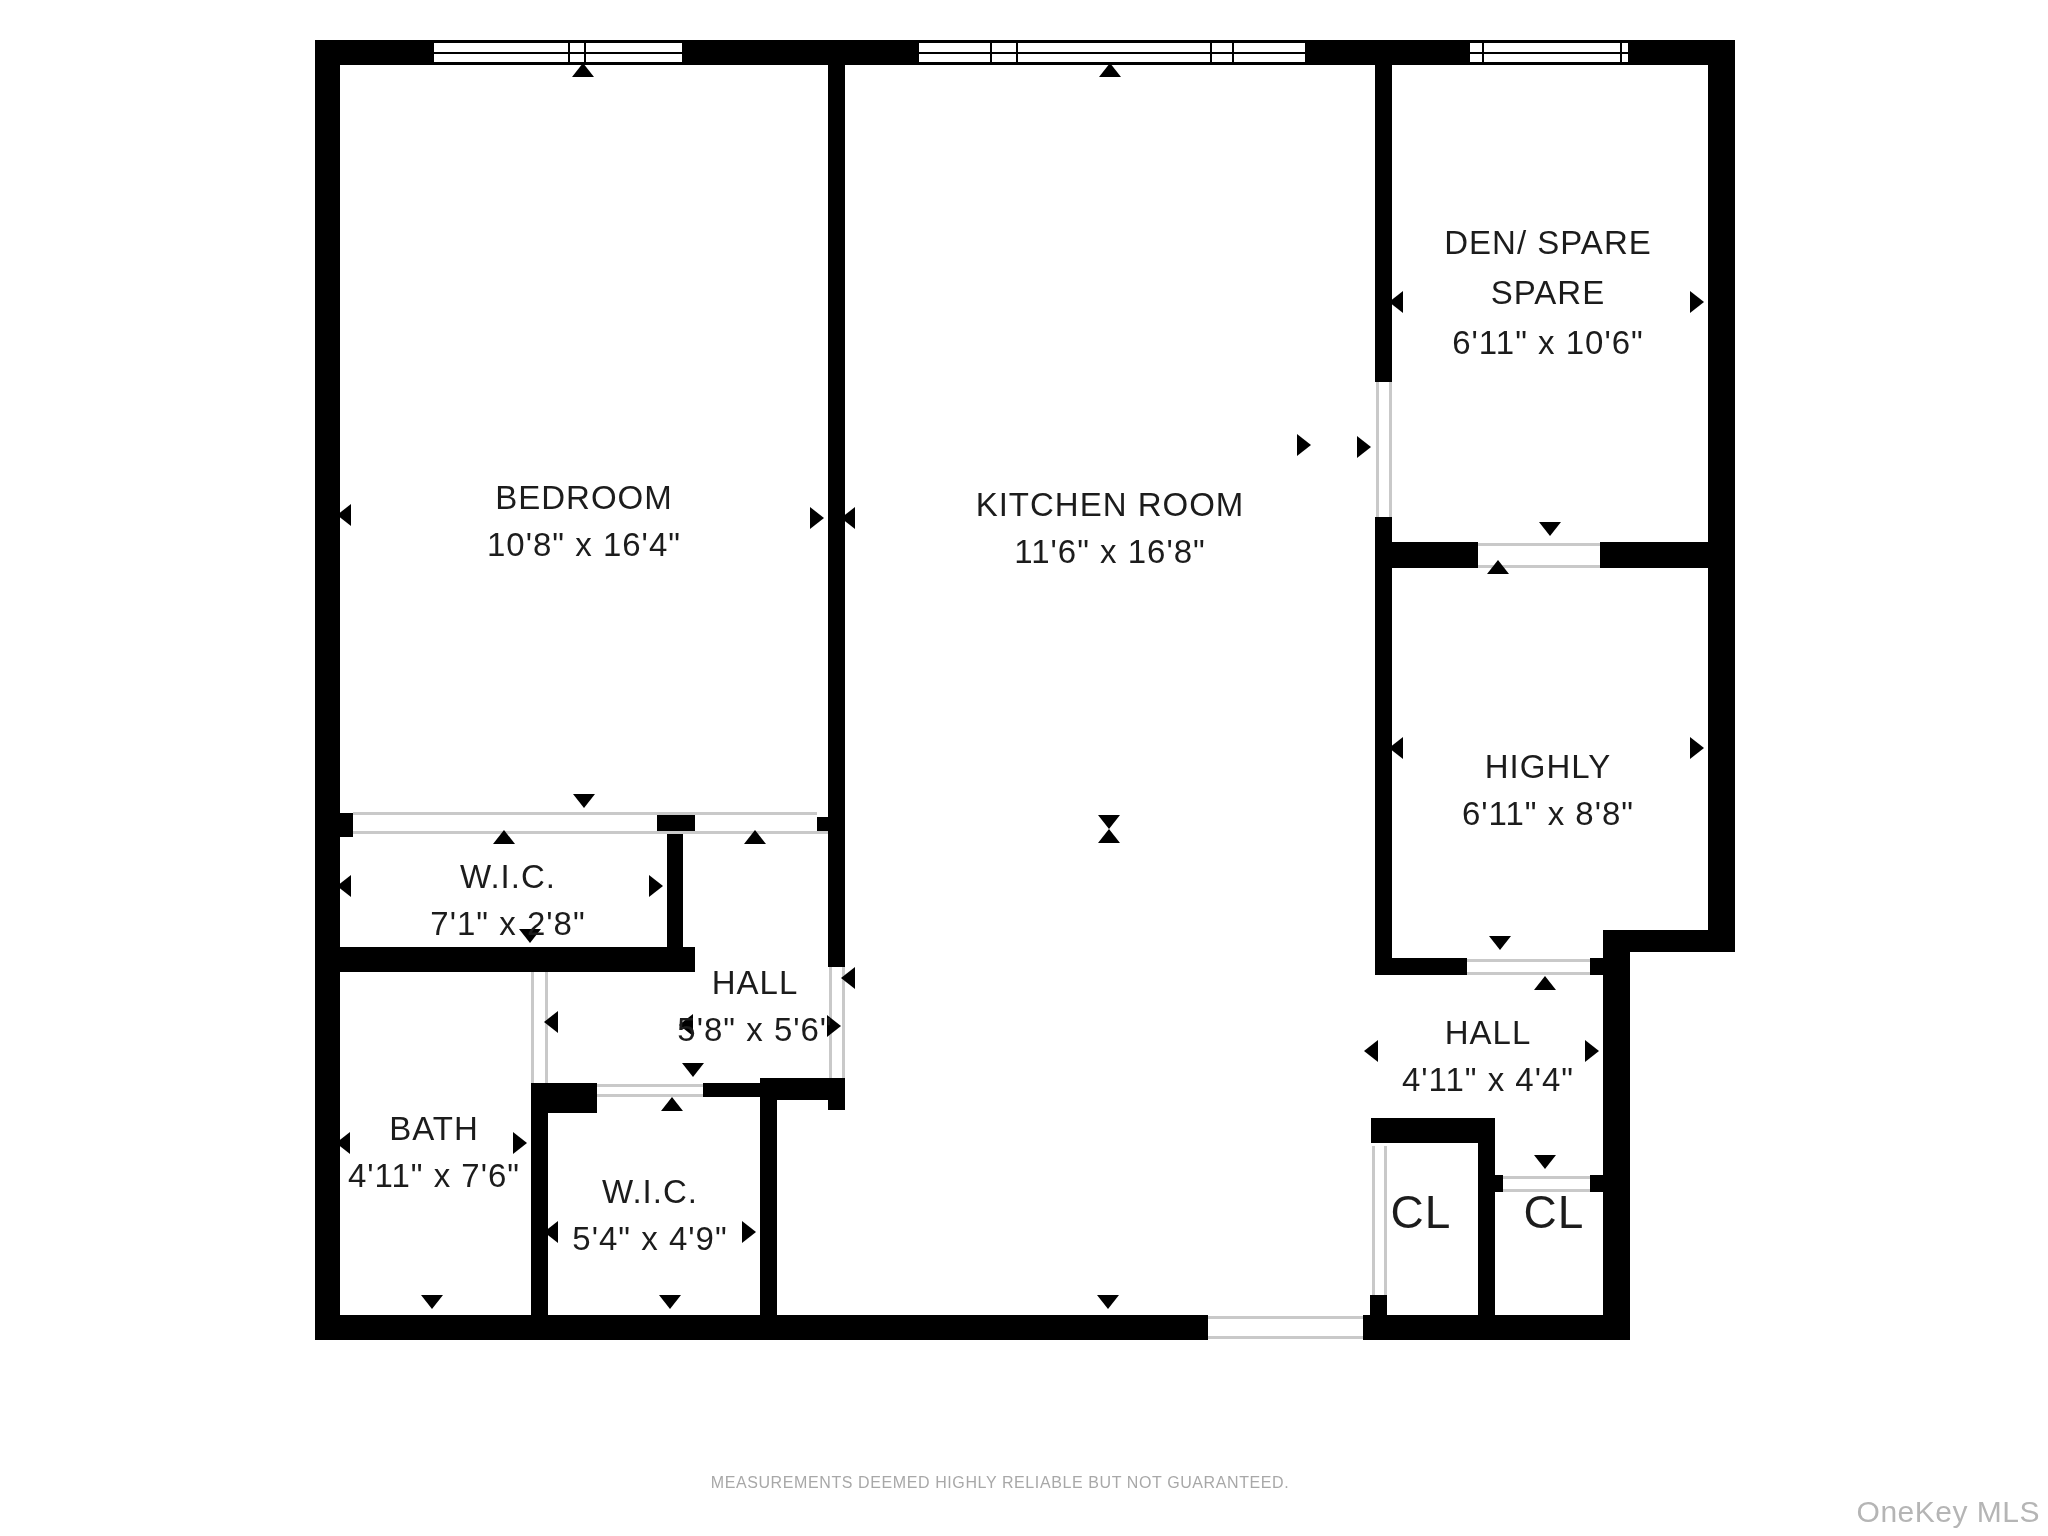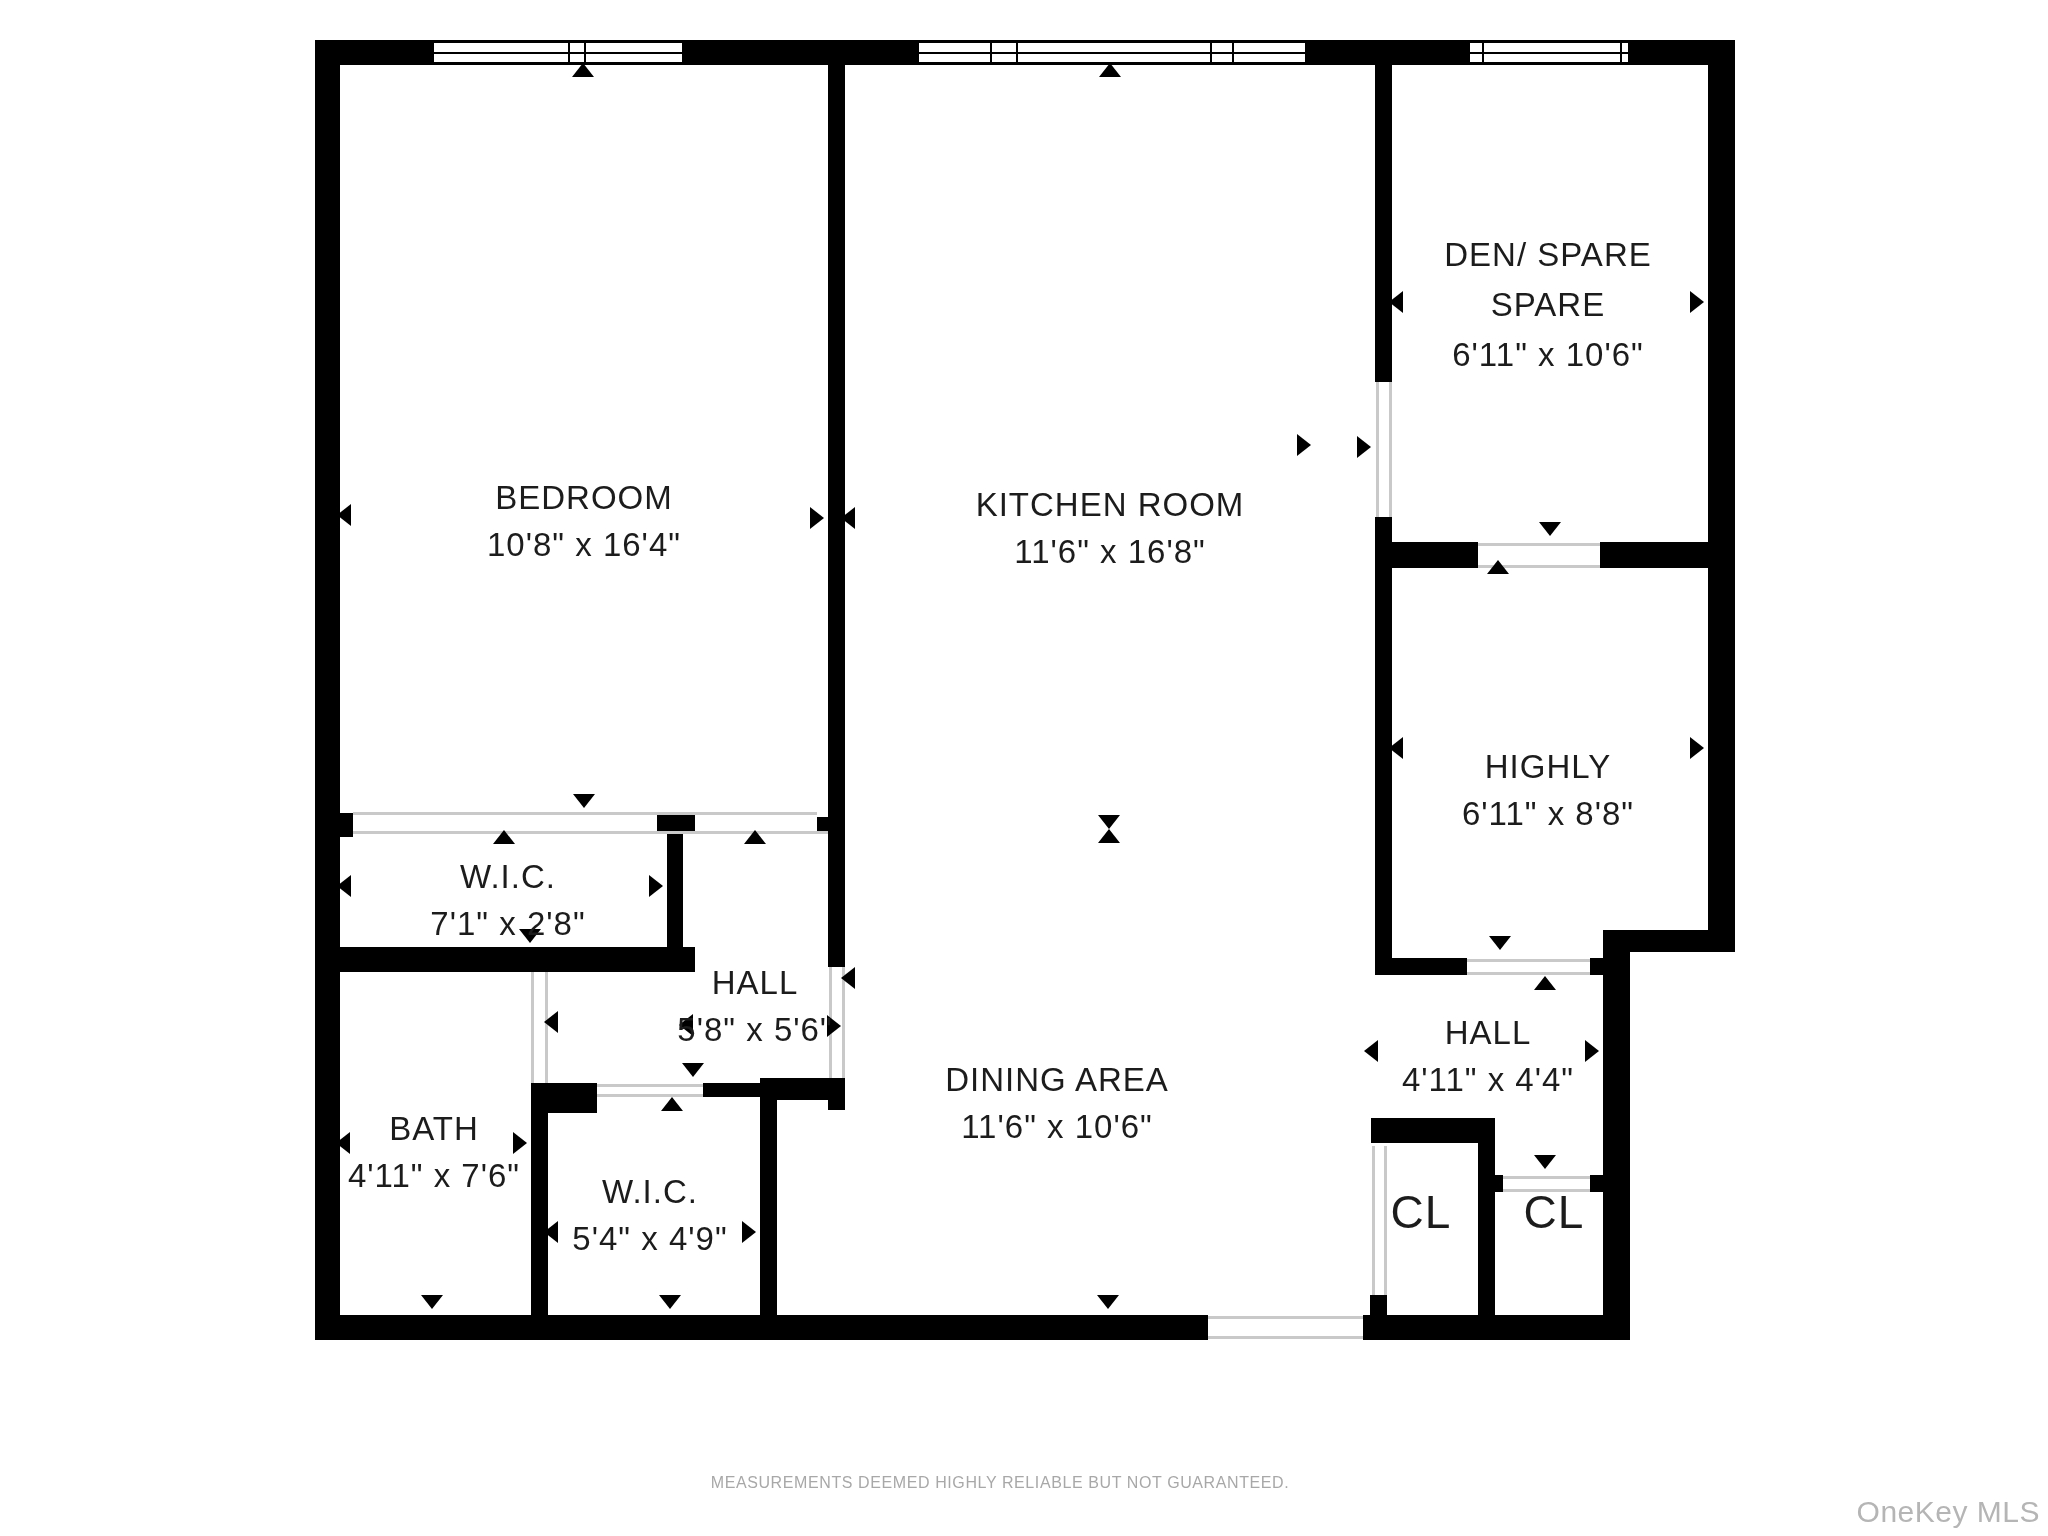--- a/index.html
+++ b/index.html
@@ -139,21 +139,21 @@
     </div>
 
   <div class="room-label" style="left:584px;top:521px">
     <div>BEDROOM</div>
     <div>10'8" x 16'4"</div>
   </div>
   <div class="room-label" style="left:1110px;top:528px">
     <div>KITCHEN ROOM</div>
     <div>11'6" x 16'8"</div>
   </div>
-  <div class="room-label three" style="left:1548px;top:305px">
+  <div class="room-label three" style="left:1548px;top:293px">
     <div>DEN/ SPARE</div>
     <div>SPARE</div>
     <div>6'11" x 10'6"</div>
   </div>
   <div class="room-label" style="left:1548px;top:790px">
     <div>HIGHLY</div>
     <div>6'11" x 8'8"</div>
   </div>
   <div class="room-label" style="left:508px;top:900px">
     <div>W.I.C.</div>
@@ -164,24 +164,20 @@
     <div>5'8" x 5'6"</div>
   </div>
   <div class="room-label" style="left:434px;top:1152px">
     <div>BATH</div>
     <div>4'11" x 7'6"</div>
   </div>
   <div class="room-label" style="left:650px;top:1215px">
     <div>W.I.C.</div>
     <div>5'4" x 4'9"</div>
   </div>
-  <div class="room-label" style="left:1057px;top:1103px">
-    <div>DINING AREA</div>
-    <div>11'6" x 10'6"</div>
-  </div>
   <div class="room-label" style="left:1488px;top:1056px">
     <div>HALL</div>
     <div>4'11" x 4'4"</div>
   </div>
   <div class="cl-label" style="left:1421px;top:1212px">CL</div>
   <div class="cl-label" style="left:1554px;top:1212px">CL</div>
 
   <div id="disclaimer">MEASUREMENTS DEEMED HIGHLY RELIABLE BUT NOT GUARANTEED.</div>
   <div id="watermark">OneKey MLS</div>
 </div>

